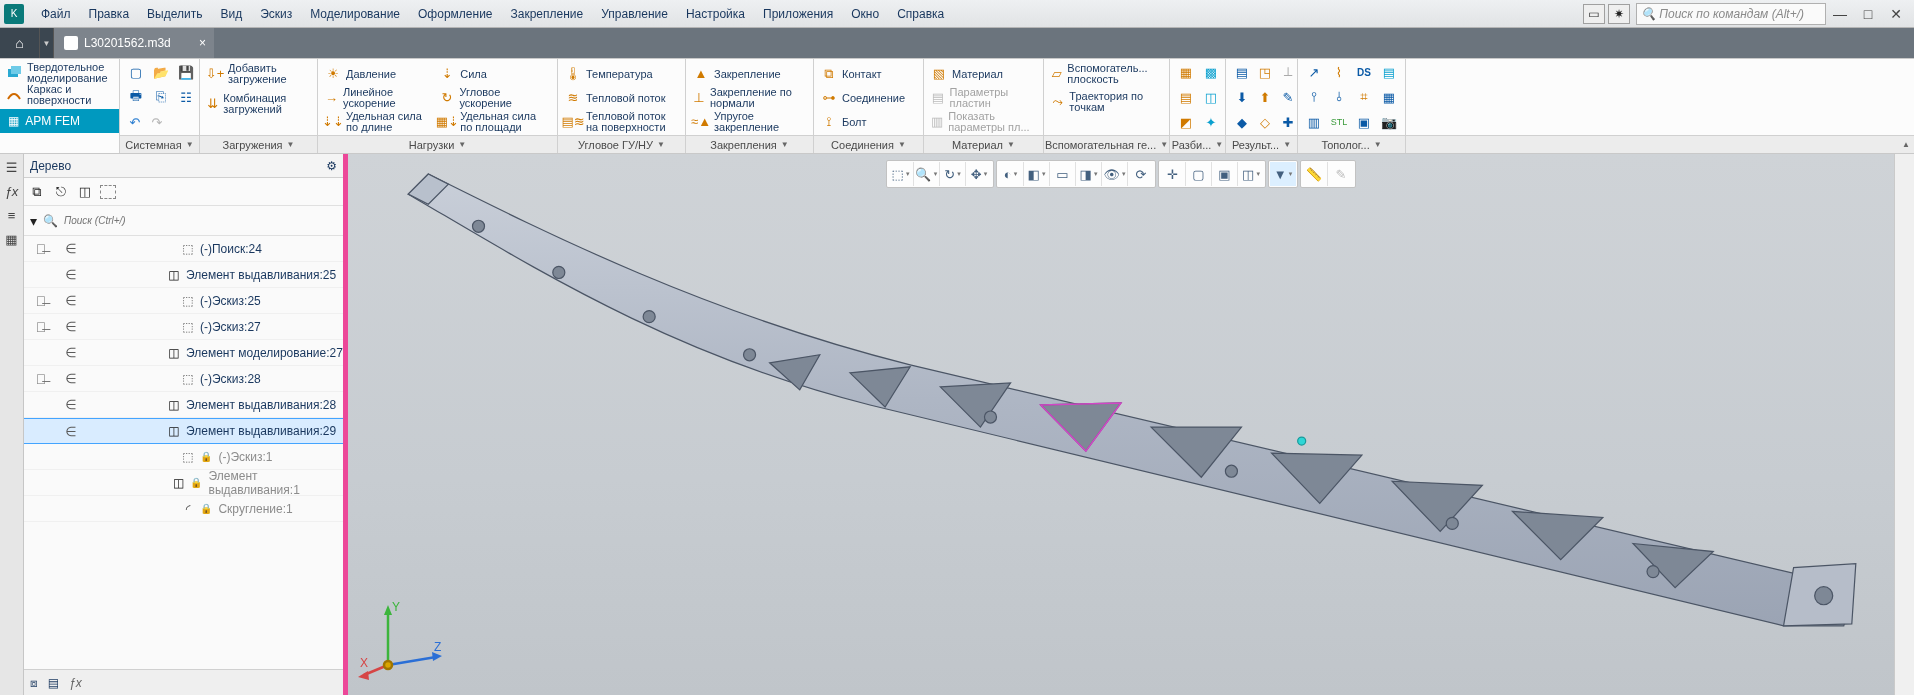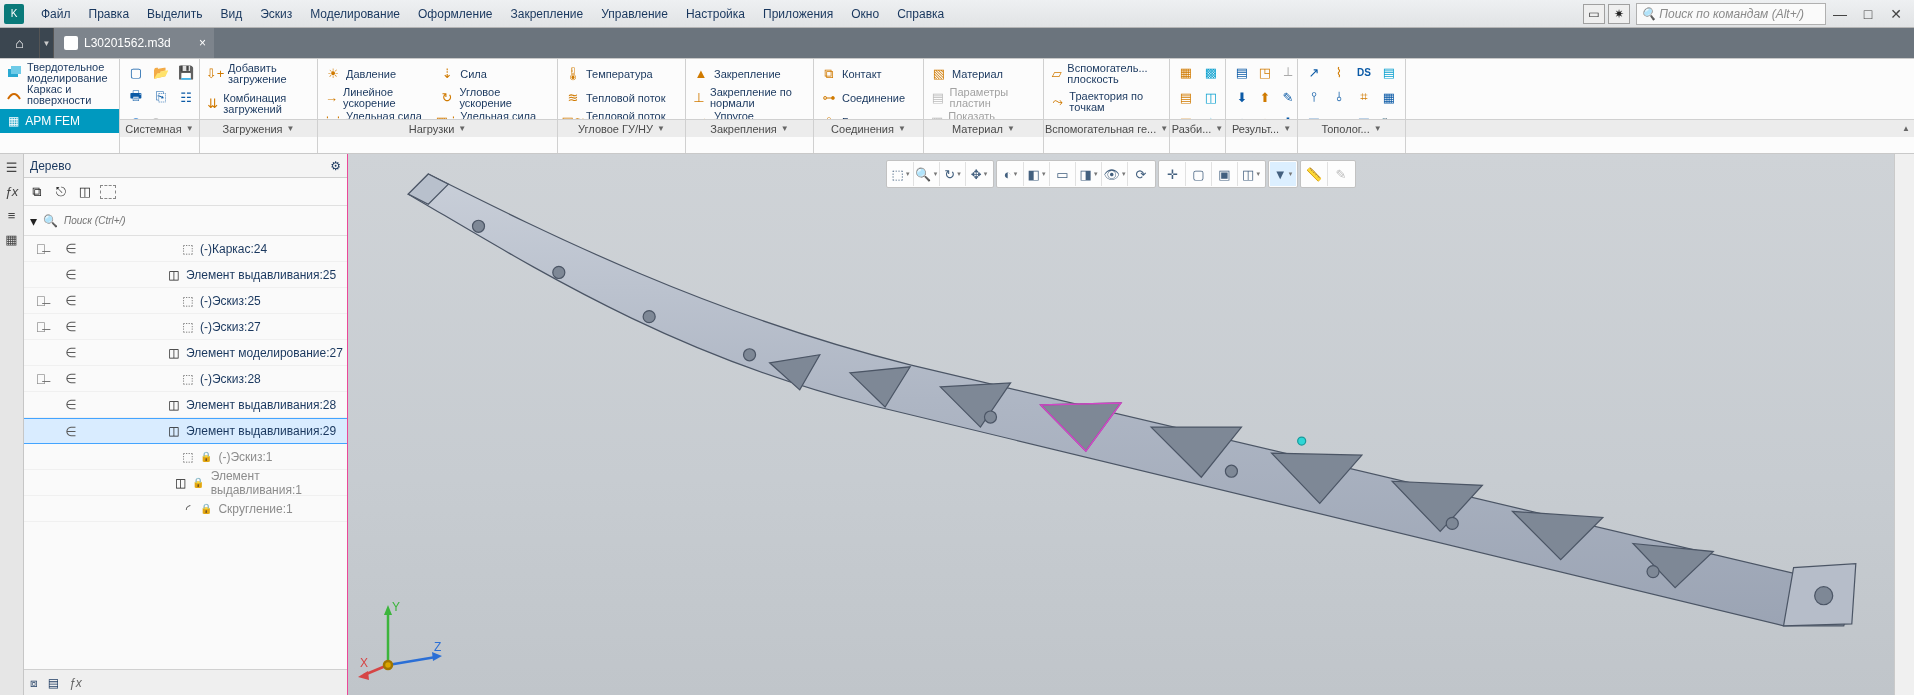--- a/index.html
+++ b/index.html
@@ -19,41 +19,41 @@
   .home-btn { width: 40px; background:#3b4650; color:#fff; display:flex; align-items:center; justify-content:center; font-size:14px; border-right:1px solid #555;}
   .home-dd { width:14px; background:#3b4650; color:#ccc; display:flex;align-items:center;justify-content:center; font-size:8px; border-right:1px solid #555;}
   .doc-tab { background:#7d848c; color:#fff; display:flex; align-items:center; padding:0 10px; gap:6px; min-width:160px; position:relative;}
   .doc-tab .doc-icon { width:14px; height:14px; background:#fff; border-radius:2px;}
   .doc-tab .close { position:absolute; right:8px; font-size:12px;}
 
   
   .ribbon { height: 96px; background: #fcfcfc; border-top:1px solid #c9c9c9; border-bottom:1px solid #c9c9c9; display:flex; }
   .r-panel { border-right:1px solid #d0d0d0; padding:3px 6px 0 6px; display:flex; flex-direction:column; justify-content:flex-start; position:relative;}
   .r-panel.narrow { width:auto; }
-  .r-panel .footer { position:absolute; bottom:16px; left:0; right:0; height:18px; background:#ececec; border-top:1px solid #d0d0d0; display:flex; align-items:center; justify-content:center; color:#4a4a4a; font-size:11px; gap:4px; padding:0 4px; white-space:nowrap; overflow:hidden;}
+  .r-panel .footer { position:absolute; bottom:0; left:0; right:0; height:18px; background:#ececec; border-top:1px solid #d0d0d0; display:flex; align-items:center; justify-content:center; color:#4a4a4a; font-size:11px; gap:4px; padding:0 4px; white-space:nowrap; overflow:hidden;}
   .r-panel .footer .dd { font-size:8px; color:#666;}
   .r-rows { display:flex; flex-direction:column; gap:1px; }
   .r-row { display:flex; align-items:center; gap:4px; height:23px;}
   .ico { width:18px; height:18px; display:inline-flex; align-items:center; justify-content:center; border:1px solid transparent; font-size:13px;}
   .ico.orange { color:#d07a00; }
   .ico.blue { color:#0b5aa6; }
   .ico.cyan { color:#0aa0cf; }
   .ico.green { color:#3a9a3a;}
   .lbl { font-size:11px; color:#19375e; white-space:nowrap; line-height:12px;}
   .two-line { display:flex; flex-direction:column; line-height:11px; font-size:11px; color:#19375e;}
   .two-line.dim span { color:#a2a2a2;}
   .icon-grid { display:grid; grid-template-columns: repeat(3,22px); grid-auto-rows:22px; gap:3px; }
   .icon-grid .ico, .icon-grid2 .ico { width:20px; height:20px; border:1px solid transparent;}
   
 
   
   .workzone { position:absolute; top:154px; bottom:0; left:0; right:0; display:flex; }
   .left-strip { width:24px; background:#e6e6e6; border-right:1px solid #c6c6c6; display:flex; flex-direction:column; align-items:center; padding-top:4px; gap:6px;}
   .left-strip .sico { width:18px; height:18px; display:flex; align-items:center; justify-content:center; color:#444; font-size:13px;}
-  .tree-panel { width:324px; background:#fafafa; border-right:1px solid #ec4899; display:flex; flex-direction:column;}
+  .tree-panel { width:324px; background:#fafafa; border-right:5px solid #ec4899; display:flex; flex-direction:column;}
   .tree-head { height:24px; background:#f4f4f4; border-bottom:1px solid #d0d0d0; display:flex; align-items:center; padding:0 6px; color:#19375e; }
   .tree-head .gear { margin-left:auto; }
   .tree-tools { height:28px; border-bottom:1px solid #e0e0e0; display:flex; align-items:center; padding:0 4px; gap:6px;}
   .tree-search { height:30px; border-bottom:1px solid #e0e0e0; display:flex; align-items:center; padding:0 6px; gap:6px;}
   .tree-search input { border:none; outline:none; flex:1; font-style:italic; color:#808080; background:transparent; font-size:10px;}
   .tree-list { flex:1; overflow:auto;}
   .tree-row { height:26px; display:flex; align-items:center; padding-left:4px; gap:4px; border-bottom:1px solid #f0f0f0;}
   .tree-row.sel { background:#d9ecff; border-top:1px solid #43a4ff; border-bottom:1px solid #43a4ff;}
   .cell-vis { width:26px; text-align:center; color:#6d6d6d; font-size:14px;}
   .cell-inc { width:26px; text-align:center; color:#5a5a5a; font-size:13px;}
@@ -440,21 +440,21 @@
       <span style="font-size:14px;">▾</span>
       <span style="color:#999;">🔍</span>
       <input type="text" placeholder="Поиск (Ctrl+/)" style="">
     </div>
     <div class="tree-list" id="tree-list">
         <div class="tree-row">
           <div class="cell-vis">👁̶</div>
           <div class="cell-inc">∈</div>
           <span class="tree-indent" style="width: 88px;"></span>
           <span class="node-ico sk">⬚</span>
-          <span class="node-lbl">(-)Каркас:24</span>
+          <span class="node-lbl">(-)Поиск:24</span>
         </div>
         <div class="tree-row">
           <div class="cell-vis"></div>
           <div class="cell-inc">∈</div>
           <span class="tree-indent" style="width: 74px;"></span>
           <span class="node-ico ex">◫</span>
           <span class="node-lbl">Элемент выдавливания:25</span>
         </div>
         <div class="tree-row">
           <div class="cell-vis">👁̶</div>

